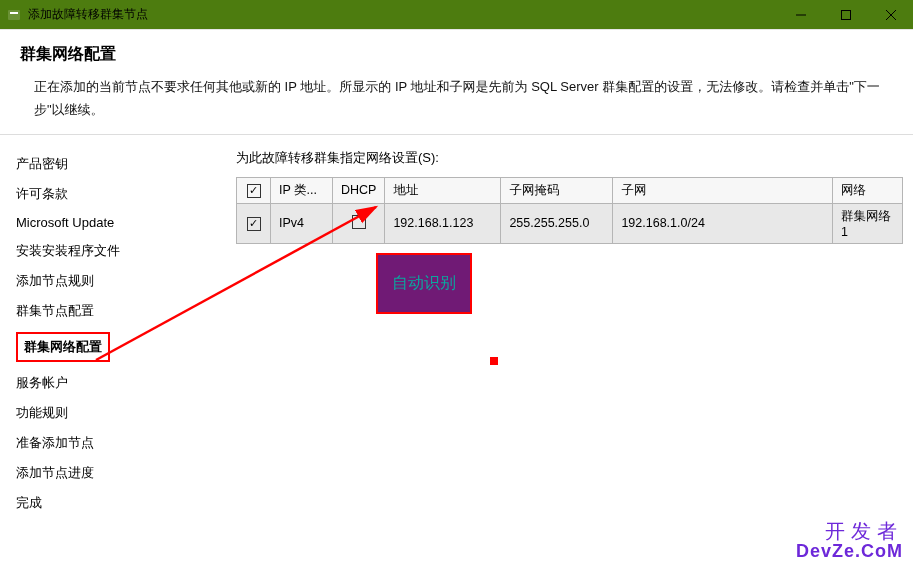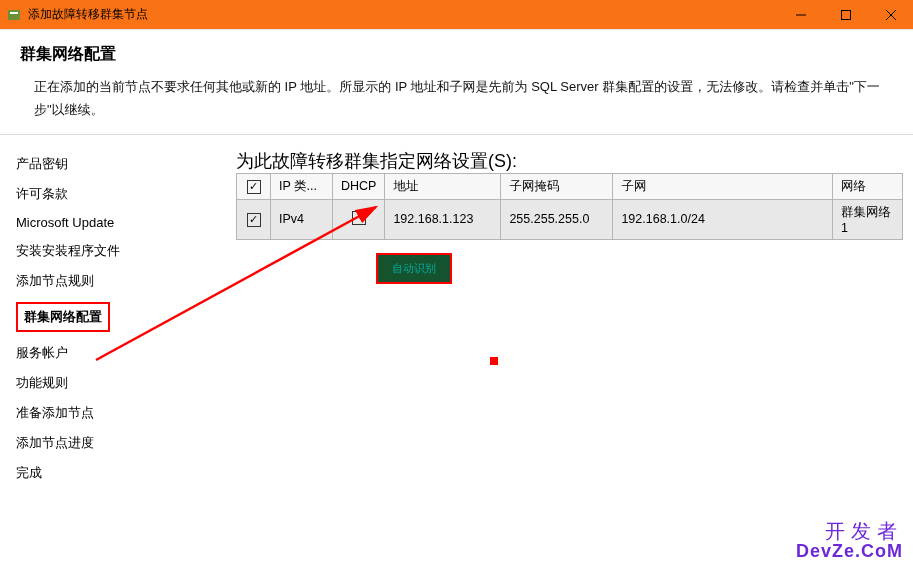--- a/index.html
+++ b/index.html
@@ -1,46 +1,46 @@
 <!DOCTYPE html>
 <html><head>
 <meta charset="utf-8">
 <style>
 * { box-sizing: border-box; margin: 0; padding: 0; }
 body { font-family: "Microsoft YaHei", "Segoe UI", sans-serif; font-size: 13px; background: #fff; color: #000; width: 913px; height: 568px; overflow: hidden; position: relative; }
 
-.titlebar { display: flex; align-items: center; height: 30px; background: #f97316; border-bottom: 1px solid #e5e5e5; padding-left: 6px; }
+.titlebar { display: flex; align-items: center; height: 30px; background: #4d7c0f; border-bottom: 1px solid #e5e5e5; padding-left: 6px; }
 .titlebar .icon { width: 16px; height: 16px; margin-right: 6px; display: inline-flex; }
 .titlebar .title { flex: 1; font-size: 12px; }
 .winbtns { display: flex; }
 .winbtn { width: 45px; height: 30px; display: flex; align-items: center; justify-content: center; font-size: 14px; }
 
 .header { padding: 14px 20px 12px 20px; border-bottom: 1px solid #ddd; }
 .header h1 { font-size: 16px; font-weight: 600; margin-bottom: 10px; }
 .header p { font-size: 13px; line-height: 1.8; color: #111; padding-left: 14px; }
 
 .body { display: flex; height: calc(568px - 30px - 88px); }
 
 .sidebar { width: 216px; padding: 14px 0 0 12px; }
 .sidebar .nav-item { padding: 6px 4px; font-size: 13px; cursor: pointer; }
 .sidebar .nav-item.active { font-weight: 700; }
 .sidebar .active-box { border: 2px solid #ff0000; padding: 4px 6px; display: inline-block; }
 
 .main { flex: 1; padding: 14px 10px 0 20px; position: relative; }
-.main .instr { font-size: 18px; margin-bottom: 0; }
+.main .instr { font-size: 13px; margin-bottom: 10px; }
 
 table.net { border-collapse: collapse; width: 100%; font-size: 12.5px; }
 table.net th, table.net td { border: 1px solid #b5b5b5; text-align: left; padding: 4px 8px; background: #fff; }
 table.net th { background: #f7f7f7; font-weight: 400; }
 table.net td.sel { background: #e8e8e8; }
 .chk { width: 14px; height: 14px; border: 1px solid #333; display: inline-flex; align-items: center; justify-content: center; font-size: 11px; line-height: 1; }
 .chk.checked::after { content: "✓"; }
 
 .arrow { position: absolute; pointer-events: none; }
-.annot-box { border: 2px solid #ff0000; padding: 6px 14px; color: #0aa89e; font-size: 11px; position: absolute; background: #14532d; }
+.annot-box { border: 2px solid #ff0000; padding: 18px 14px; color: #0aa89e; font-size: 16px; position: absolute; background: #701a75; }
 .red-dot { position: absolute; width: 8px; height: 8px; background: #ff0000; }
 
 .watermark { position: absolute; right: 10px; bottom: 6px; text-align: right; font-family: "SimHei", sans-serif; color: #6d28d9; line-height: 1.1; }
 .watermark .l1 { font-size: 20px; letter-spacing: 6px; }
 .watermark .l2 { font-size: 18px; font-weight: bold; letter-spacing: 1px; }
 </style>
 </head>
 <body>
 
 <div class="titlebar">
@@ -76,20 +76,21 @@
   <p>正在添加的当前节点不要求任何其他或新的 IP 地址。所显示的 IP 地址和子网是先前为 SQL Server 群集配置的设置，无法修改。请检查并单击"下一步"以继续。</p>
 </div>
 
 <div class="body">
   <div class="sidebar" id="sidebar">
       <div class="nav-item">产品密钥</div>
       <div class="nav-item">许可条款</div>
       <div class="nav-item">Microsoft Update</div>
       <div class="nav-item">安装安装程序文件</div>
       <div class="nav-item">添加节点规则</div>
+      <div class="nav-item">群集节点配置</div>
       <div class="nav-item active"><span class="active-box">群集网络配置</span></div>
       <div class="nav-item">服务帐户</div>
       <div class="nav-item">功能规则</div>
       <div class="nav-item">准备添加节点</div>
       <div class="nav-item">添加节点进度</div>
       <div class="nav-item">完成</div>
     </div>
 
   <div class="main">
     <div class="instr">为此故障转移群集指定网络设置(S):</div>

